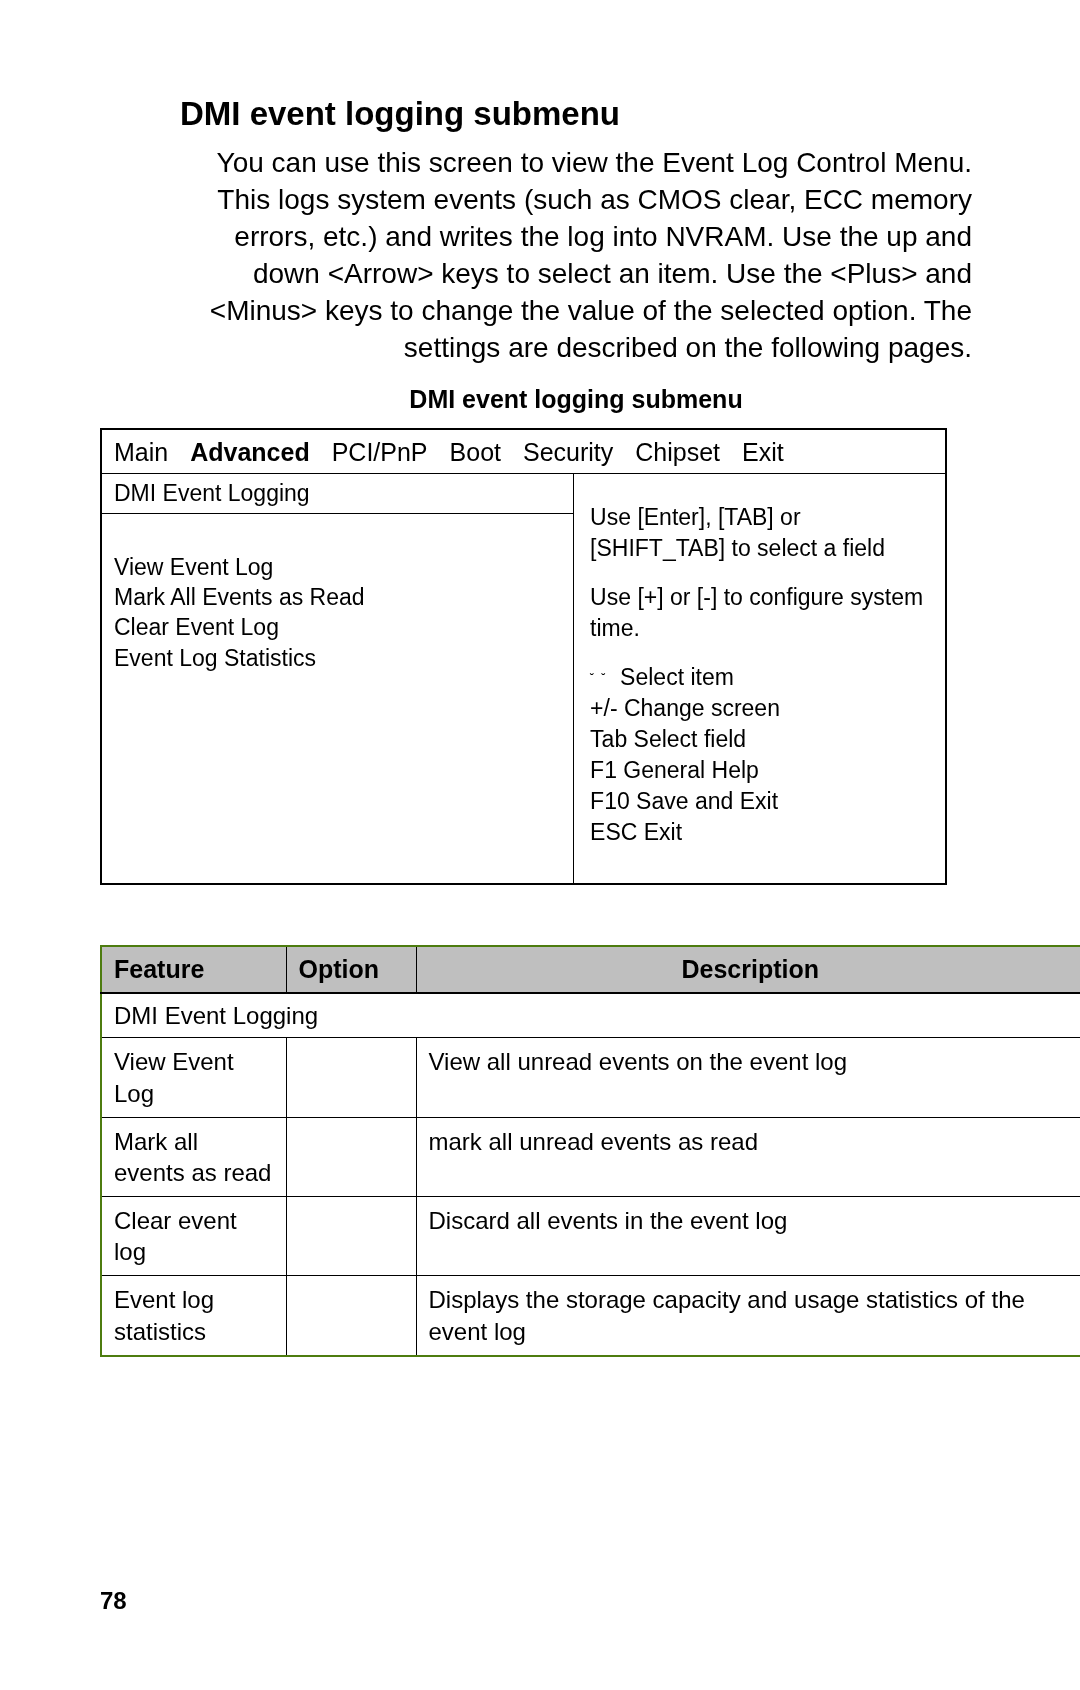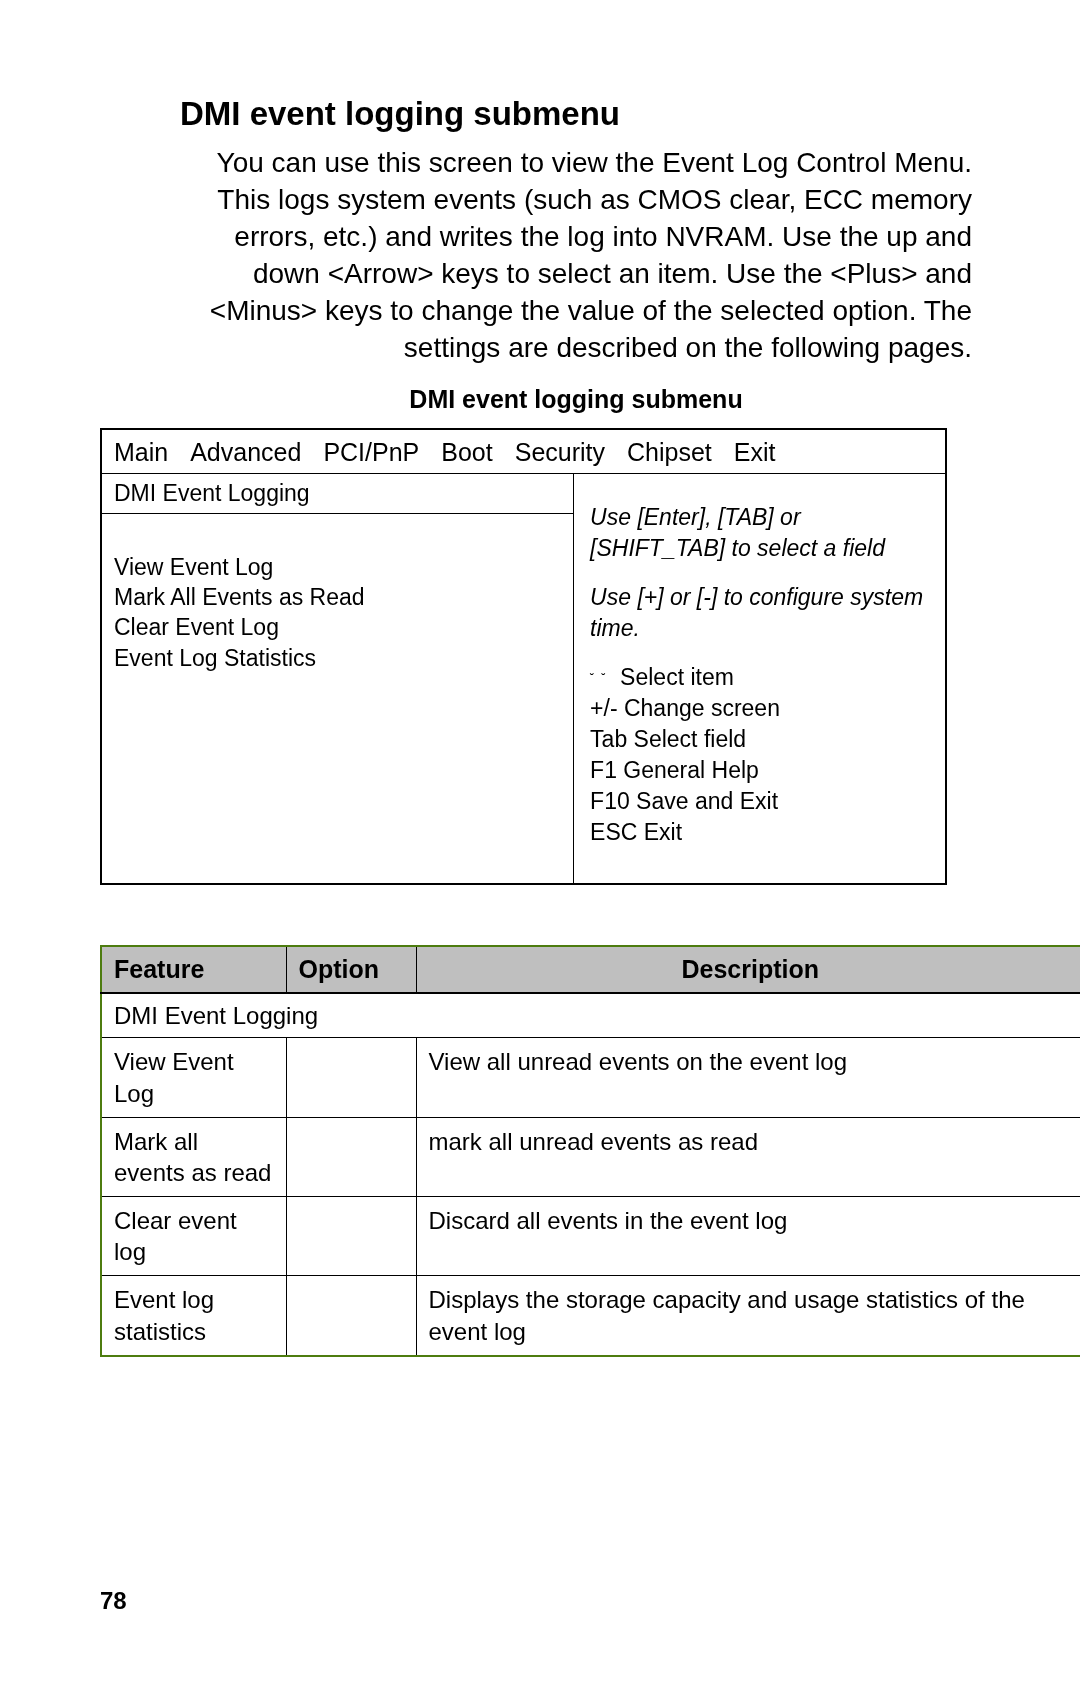--- a/index.html
+++ b/index.html
@@ -44,42 +44,42 @@
     overflow: hidden;
   }
   .bios-tabs {
     display: flex;
     border-bottom: 1.5px solid #000;
     padding: 8px 12px 6px 12px;
     gap: 22px;
     font-size: 25px;
   }
   .bios-tabs span { white-space: nowrap; }
-  .bios-tabs .active { font-weight: normal; }
+  .bios-tabs .active { font-weight: bold; }
   .bios-body {
     display: flex;
   }
   .bios-left {
     flex: 1 1 56%;
     border-right: 1.5px solid #000;
   }
   .bios-right {
     flex: 1 1 44%;
     padding: 28px 14px 18px 16px;
     line-height: 1.35;
   }
   .bios-left-top {
     border-bottom: 1.5px solid #000;
     padding: 6px 12px;
   }
   .bios-left-list {
     padding: 38px 12px 210px 12px;
     line-height: 1.32;
   }
-  .help-block { margin-bottom: 18px; font-style: italic; }
+  .help-block { margin-bottom: 18px; }
   .key-hints div { margin: 0; }
   .key-hints .arrow-glyph {
     display: inline-block;
     width: 30px;
     font-size: 12px;
     letter-spacing: 2px;
     vertical-align: middle;
   }
 
   

